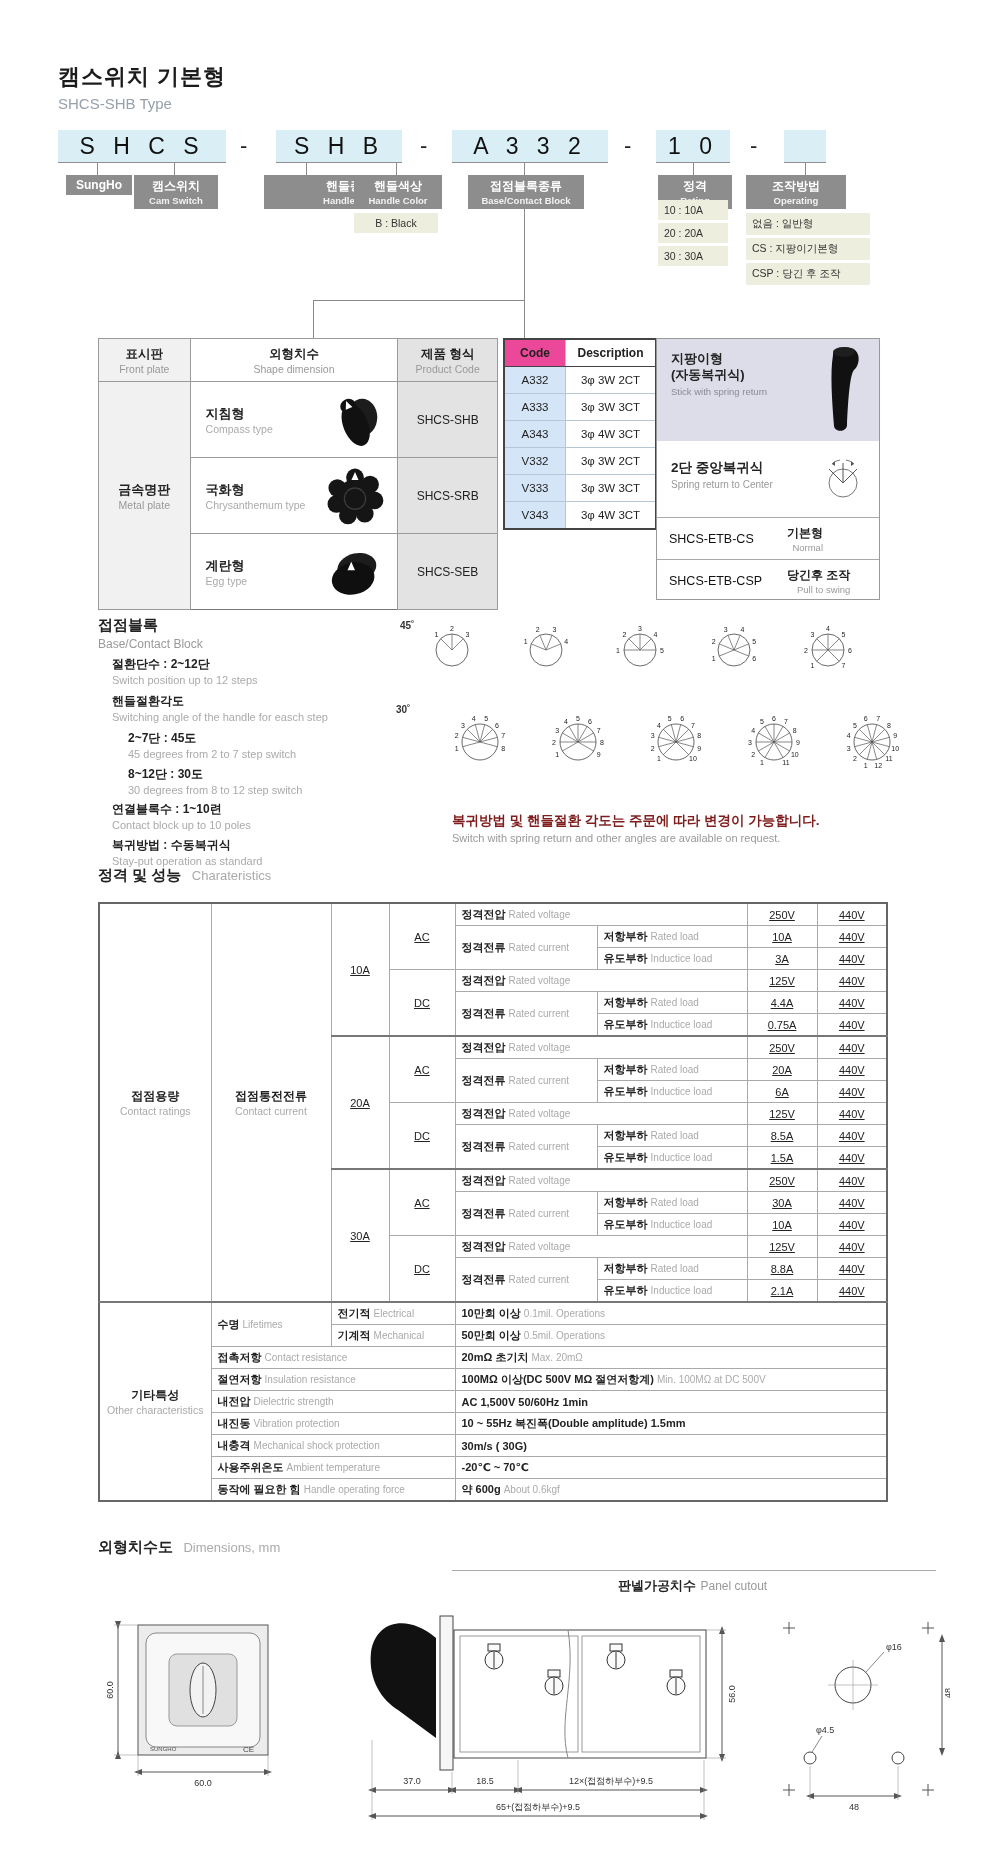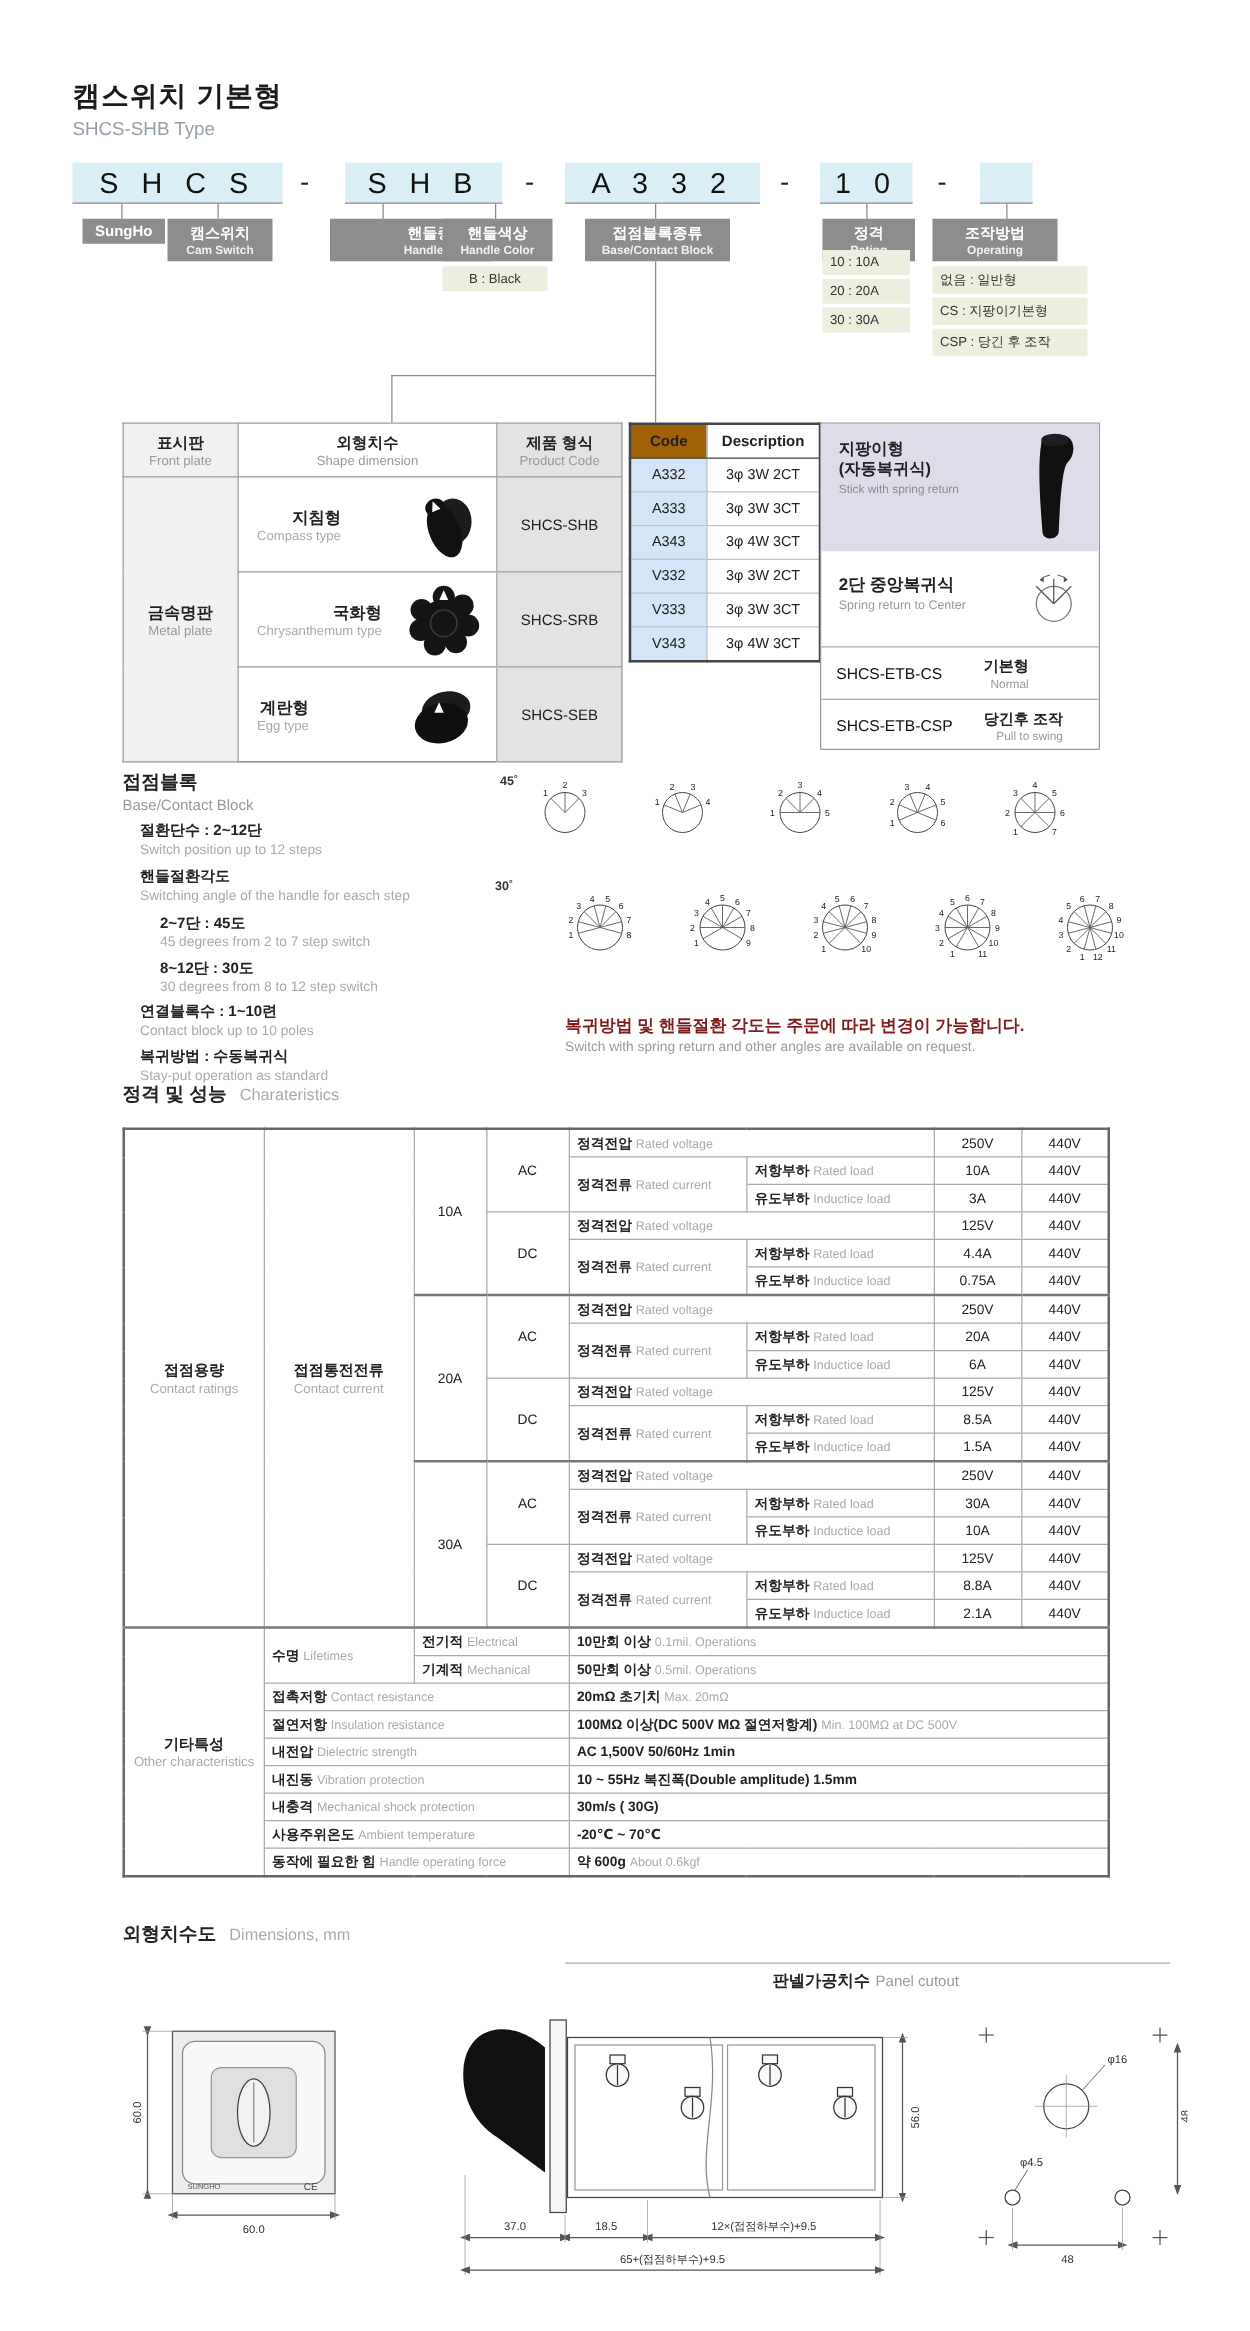--- a/index.html
+++ b/index.html
@@ -21,34 +21,34 @@
   .opt{background:#eeeede;font-size:10.5px;color:#333;padding:4px 6px;margin-bottom:3px;}
   .opt-center{text-align:center;}
   
   table{border-collapse:collapse;}
   .fpt{position:absolute;left:98px;top:338px;width:400px;border:1px solid #777;}
   .fpt td{border:1px solid #9a9a9a;}
   .fpt .hd{text-align:center;height:40px;}
   .fpt .hd .ko{display:block;font-size:12.5px;font-weight:bold;}
   .fpt .hd .en{display:block;font-size:10.5px;color:#999;}
   .fpt .gray1{background:#f1f1f1;} .fpt .gray2{background:#e3e3e3;}
-  .fpt .shape{height:73px;border-bottom:1px dashed #bbb;text-align:right;}
+  .fpt .shape{height:73px;border-bottom:1px dashed #bbb;}
   .shape-inner{display:flex;align-items:center;justify-content:space-between;padding:0 8px 0 14px;}
   .shape-inner .ko{display:block;font-size:13px;font-weight:bold;}
   .shape-inner .en{display:block;font-size:10.5px;color:#aaa;}
   .fpt .pcode{text-align:center;font-size:12px;color:#222;}
   .fpt .rowhead{text-align:center;}
   .fpt .rowhead .ko{display:block;font-size:13px;font-weight:bold;}
   .fpt .rowhead .en{display:block;font-size:10.5px;color:#999;}
   
   .cdt{position:absolute;left:503px;top:338px;width:154px;border:2px solid #444;}
   .cdt td{border:1px solid #b6c6d6;font-size:11.5px;text-align:center;height:24px;}
   .cdt .h{font-weight:bold;font-size:12px;border-bottom:1.5px solid #444;}
   .cdt .codecol{background:#d3e5f6;width:58px;}
-  .cdt .hcode{background:#a16207;}
+  .cdt .hcode{background:#ec4899;}
   
   .opanel{position:absolute;left:656px;top:338px;width:224px;height:262px;border:1px solid #999;background:#fff;box-sizing:border-box;}
   .lav{position:relative;height:102px;background:#dcdde8;box-sizing:border-box;padding:12px 0 0 14px;}
   .lav .ko{font-size:13px;font-weight:bold;line-height:16px;}
   .lav .en{font-size:9.5px;color:#8a8a95;margin-top:3px;}
   .midsec{position:relative;height:76px;box-sizing:border-box;padding:18px 0 0 14px;}
   .midsec .ko{font-size:13.5px;font-weight:bold;}
   .midsec .en{font-size:10px;color:#999;margin-top:2px;}
   .oprow{height:42px;border-top:1px solid #aaa;display:flex;align-items:center;box-sizing:border-box;padding:0 12px;}
   .oprow .code{width:118px;font-size:12.5px;color:#111;}
@@ -63,21 +63,21 @@
   .deg{font-size:10px;font-weight:bold;color:#333;margin-right:8px;margin-top:2px;}
   .note-ko{font-size:13.5px;font-weight:bold;color:#7f1d1d;}
   .note-en{font-size:11px;color:#999;margin-top:2px;}
   
   .sec-title .ko{font-size:15px;font-weight:bold;}
   .sec-title .en{font-size:13px;color:#aaa;margin-left:6px;font-weight:normal;}
   .ct{position:absolute;left:98px;top:902px;width:788px;border:2px solid #666;table-layout:fixed;}
   .ct td{border:1px solid #a9a9a9;height:17px;padding:2px 6px;font-size:11px;overflow:hidden;white-space:nowrap;}
   .ct .ko{font-weight:bold;color:#222;}
   .ct .en{color:#aaa;font-size:10px;font-weight:normal;}
-  .ct .center{text-align:center;}
+  .ct .center{text-align:center;text-decoration:underline;}
   .ct .head2{text-align:center;background:#fff;}
   .ct .head2 .ko{display:block;font-size:12px;}
   .ct .head2 .en{display:block;font-size:10.5px;}
   .ct tr.sep td{border-top:2px solid #777;}
   
   .dim-line{position:absolute;border-top:1px solid #aaa;}
   svg text{font-family:"Liberation Sans","DejaVu Sans",sans-serif;}
 </style>
 </head>
 <body>

